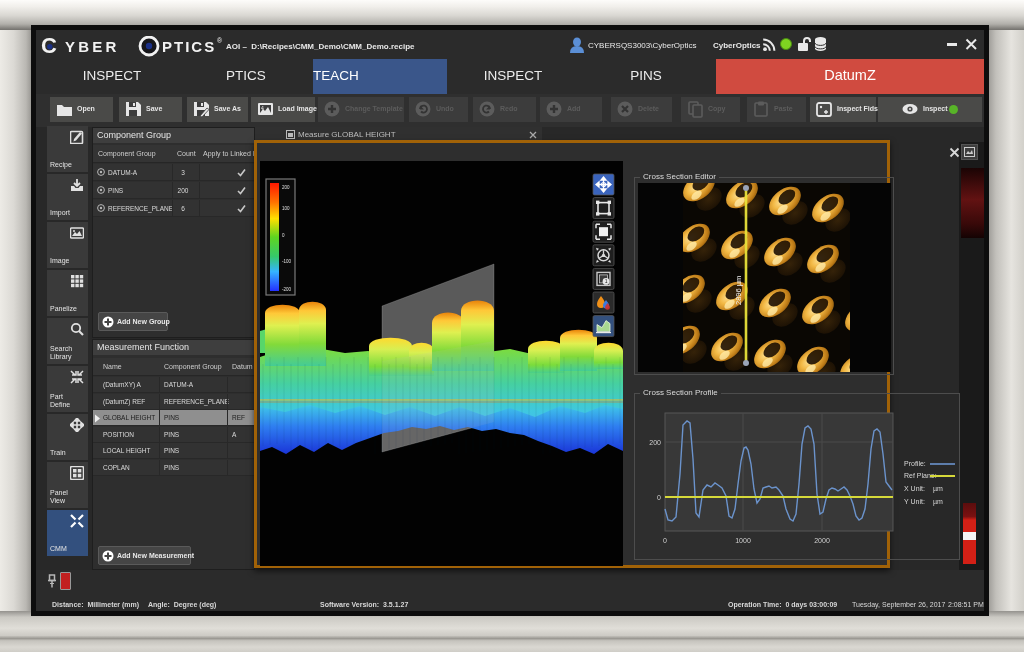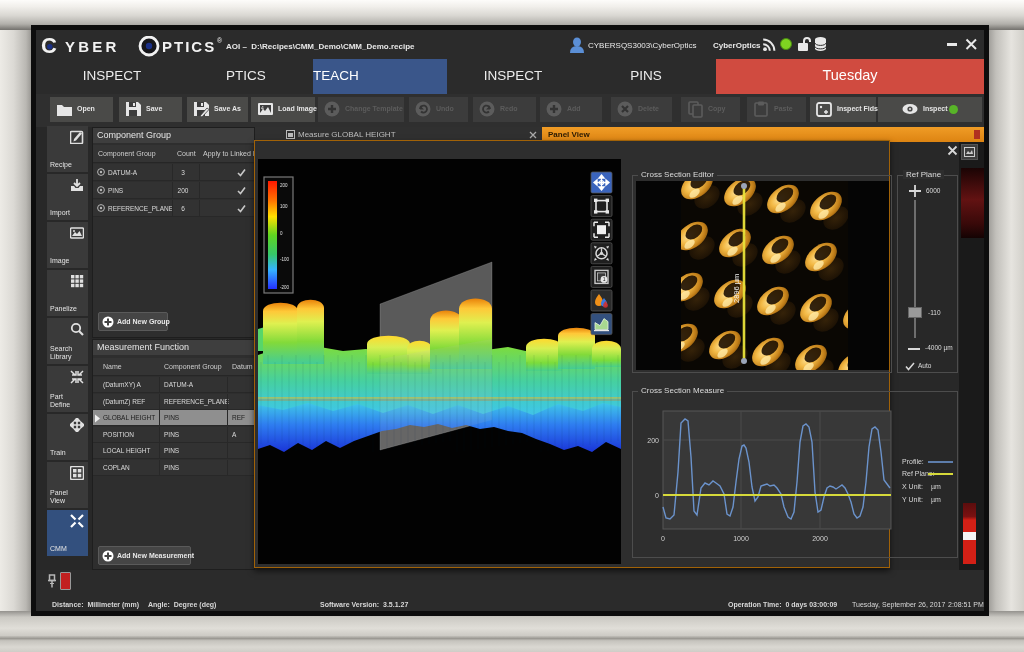--- a/index.html
+++ b/index.html
@@ -59,21 +59,21 @@
 </div>
 
 <div class="abs" style="left:36px;top:59px;width:948px;height:35px;background:#2b2b2b">
 <div class="abs" style="left:277px;top:0;width:134px;height:35px;background:#3a568a"></div>
 <div class="abs" style="left:680px;top:0;width:268px;height:35px;background:#d04b40"></div>
 <span class="txt" style="left:3px;top:9px;width:146px;text-align:center;font-size:13.5px;color:#ececec">INSPECT</span>
 <span class="txt" style="left:137px;top:9px;width:146px;text-align:center;font-size:13.5px;color:#ececec">PTICS</span>
 <span class="txt" style="left:277px;top:9px;width:134px;text-align:left;font-size:13.5px;color:#fff">TEACH</span>
 <span class="txt" style="left:404px;top:9px;width:146px;text-align:center;font-size:13.5px;color:#ececec">INSPECT</span>
 <span class="txt" style="left:537px;top:9px;width:146px;text-align:center;font-size:13.5px;color:#ececec">PINS</span>
-<span class="txt" style="left:680px;top:8px;width:268px;text-align:center;font-size:14.5px;color:#fff">Tuesday</span>
+<span class="txt" style="left:680px;top:8px;width:268px;text-align:center;font-size:14.5px;color:#fff">DatumZ</span>
 </div>
 
 <div class="abs" style="left:36px;top:94px;width:948px;height:33px;background:#2f2f2f">
 <div class="abs" style="left:14px;top:3px;width:63px;height:25px;background:#4a4a48">
         <svg class="abs" style="left:6px;top:4px" width="17" height="17" viewBox="0 0 17 17">
           <path d="M1 4 h5 l2 2 h8 v9 h-15 z" fill="#e6e6e6"></path>
           <path d="M1 7 h15 l-2 8 h-13 z" fill="#e6e6e6"></path>
         </svg>
         <span class="txt" style="left:27px;top:8px;font-size:7px;font-weight:bold;color:#e6e6e6">Open</span>
       </div>
@@ -372,24 +372,20 @@
 <div class="abs" style="left:255px;top:127px;width:287px;height:15px;background:#303030">
 <svg class="abs" style="left:31px;top:3px" width="9" height="9">
         <rect x="0.5" y="0.5" width="8" height="8" fill="none" stroke="#bbb"></rect>
         <rect x="2" y="3" width="5" height="4" fill="#bbb"></rect>
       </svg>
 <span class="txt" style="left:43px;top:2.5px;font-size:8px;color:#bdbdbd">Measure GLOBAL HEIGHT</span>
 <svg class="abs" style="left:274px;top:4px" width="8" height="8">
         <path d="M1 1 l6 6 M7 1 L1 7" stroke="#aaa" stroke-width="1.3"></path>
       </svg>
 </div>
-<div class="abs" style="left:542px;top:127px;width:442px;height:15px;background:linear-gradient(#f09c26,#dd8412)">
-<span class="txt" style="left:6px;top:2.5px;font-size:8px;font-weight:bold;color:#2a1a04">Panel View</span>
-<span class="abs" style="left:432px;top:3px;width:6px;height:9px;background:#b03020"></span>
-</div>
 
 <div class="abs" style="left:959px;top:142px;width:25px;height:428px;background:#1a1a1a">
 <div class="abs" style="left:2px;top:2px;width:17px;height:16px;background:#3e3e3e;border:1px solid #555">
         <svg class="abs" style="left:2px;top:2px" width="11" height="10">
           <rect x="0.5" y="0.5" width="10" height="9" fill="none" stroke="#ccc"></rect>
           <path d="M2 7 l2-3 2 2 2-3 1 4z" fill="#ccc"></path>
         </svg>
       </div>
 <div class="abs" style="left:2px;top:26px;width:23px;height:70px;background:linear-gradient(#1a0404,#621212 45%,#380909 80%,#140303)"></div>
 <div class="abs" style="left:4px;top:361px;width:13px;height:61px;background:linear-gradient(#5a0d0d 0%,#7a1111 22%,#d32016 28%,#d32016 100%)">
@@ -405,21 +401,21 @@
       </svg>
 <div class="abs" style="left:24px;top:2px;width:11px;height:18px;background:#c22020;border:1px solid #999;border-radius:1px"></div>
 <span class="txt" style="left:16px;top:31px;font-size:7px;font-weight:bold;color:#d8d8d8">Distance:&nbsp; Millimeter (mm)</span>
 <span class="txt" style="left:112px;top:31px;font-size:7px;font-weight:bold;color:#d8d8d8">Angle:&nbsp; Degree (deg)</span>
 <span class="txt" style="left:284px;top:31px;font-size:7px;font-weight:bold;color:#d8d8d8">Software Version:&nbsp; 3.5.1.27</span>
 <span class="txt" style="left:692px;top:31px;font-size:7px;font-weight:bold;color:#d8d8d8">Operation Time:&nbsp; 0 days 03:00:09</span>
 <span class="txt" style="left:816px;top:31px;font-size:7px;color:#d8d8d8">Tuesday, September 26, 2017</span>
       <span class="txt" style="left:912px;top:31px;font-size:7px;color:#d8d8d8">2:08:51 PM</span>
 </div>
 
-<div class="abs" style="left:254px;top:140px;width:636px;height:428px;background:#2e2e2e;border:1px solid #a16207;box-shadow:0 3px 6px rgba(0,0,0,.6)">
+<div class="abs" style="left:254px;top:140px;width:636px;height:428px;background:#2e2e2e;border:3px solid #a16207;box-shadow:0 3px 6px rgba(0,0,0,.6)">
 <svg class="abs" style="left:692px;top:4px" width="11" height="11">
         <path d="M1.5 1.5 l8 8 M9.5 1.5 l-8 8" stroke="#d8d8d8" stroke-width="1.8"></path>
       </svg>
 <svg class="abs" style="left:3px;top:18px" width="363" height="405" viewBox="0 0 363 405">
 <defs>
           <linearGradient id="cb" x1="0" y1="0" x2="0" y2="1">
             <stop offset="0" stop-color="#ff1800"></stop>
             <stop offset="0.18" stop-color="#ff7300"></stop>
             <stop offset="0.33" stop-color="#ffe000"></stop>
             <stop offset="0.5" stop-color="#5fd520"></stop>
@@ -755,38 +751,22 @@
 <ellipse cx="217" cy="234" rx="9.5" ry="6" fill="#1d0f02" opacity="0.9"></ellipse>
 <ellipse cx="206" cy="241" rx="6" ry="3.4" fill="#ffeaa6" opacity="0.8"></ellipse>
 </g>
 </g>
 <line x1="108" y1="5" x2="108" y2="180" stroke="#e8e23a" stroke-width="2.6" opacity="0.95"></line>
 <circle cx="108" cy="5" r="3" fill="#9aa4b8"></circle>
           <circle cx="108" cy="180" r="3" fill="#9aa4b8"></circle>
 <text transform="translate(103,122) rotate(-90)" font-size="7.5" fill="#f0f0f0">2896 µm</text>
 </svg>
       </div>
-<div class="abs" style="left:642px;top:34px;width:61px;height:198px;border:1px solid #4d4d4d">
-<span class="txt" style="left:5px;top:-6px;background:#2e2e2e;padding:0 3px;font-size:8px;color:#dcdcdc">Ref Plane</span>
-<svg class="abs" style="left:10px;top:8px" width="14" height="14">
-          <path d="M7 1 v12 M1 7 h12" stroke="#d8d8d8" stroke-width="1.8"></path>
-        </svg>
-<span class="txt" style="left:28px;top:11px;font-size:6.5px;color:#dcdcdc">6000</span>
-<div class="abs" style="left:16px;top:24px;width:2px;height:138px;background:#6e6e6e"></div>
-<div class="abs" style="left:10px;top:131px;width:14px;height:11px;background:#9a9a9a;border:1px solid #666"></div>
-<span class="txt" style="left:30px;top:133px;font-size:6.5px;color:#dcdcdc">-110</span>
-<div class="abs" style="left:10px;top:172px;width:12px;height:2px;background:#d8d8d8"></div>
-<span class="txt" style="left:27px;top:168px;font-size:6.5px;color:#dcdcdc">-4000 µm</span>
-<svg class="abs" style="left:7px;top:186px" width="10" height="9">
-          <path d="M1 4.5 l2.5 3 L9 1" stroke="#d8d8d8" stroke-width="1.5" fill="none"></path>
-        </svg>
-<span class="txt" style="left:20px;top:186px;font-size:6.5px;color:#dcdcdc">Auto</span>
-</div>
 <div class="abs" style="left:377px;top:250px;width:326px;height:167px;border:1px solid #4d4d4d">
-<span class="txt" style="left:5px;top:-6px;background:#2e2e2e;padding:0 3px;font-size:8px;color:#dcdcdc">Cross Section Measure</span>
+<span class="txt" style="left:5px;top:-6px;background:#2e2e2e;padding:0 3px;font-size:8px;color:#dcdcdc">Cross Section Profile</span>
 <svg class="abs" style="left:0;top:0" width="324" height="165" viewBox="0 0 324 165">
 <rect x="30" y="19" width="228" height="118" fill="#383838" stroke="#565656" stroke-width="1"></rect>
 <line x1="108" y1="19" x2="108" y2="137" stroke="#4a4a4a"></line>
 <line x1="187" y1="19" x2="187" y2="137" stroke="#4a4a4a"></line>
 <line x1="30" y1="48" x2="258" y2="48" stroke="#4a4a4a"></line>
 <line x1="30" y1="103" x2="258" y2="103" stroke="#4a4a4a"></line>
 <text x="26" y="51" font-size="7" fill="#d0d0d0" text-anchor="end">200</text>
 <text x="26" y="106" font-size="7" fill="#d0d0d0" text-anchor="end">0</text>
 <text x="30" y="149" font-size="7" fill="#d0d0d0" text-anchor="middle">0</text>
 <text x="108" y="149" font-size="7" fill="#d0d0d0" text-anchor="middle">1000</text>

